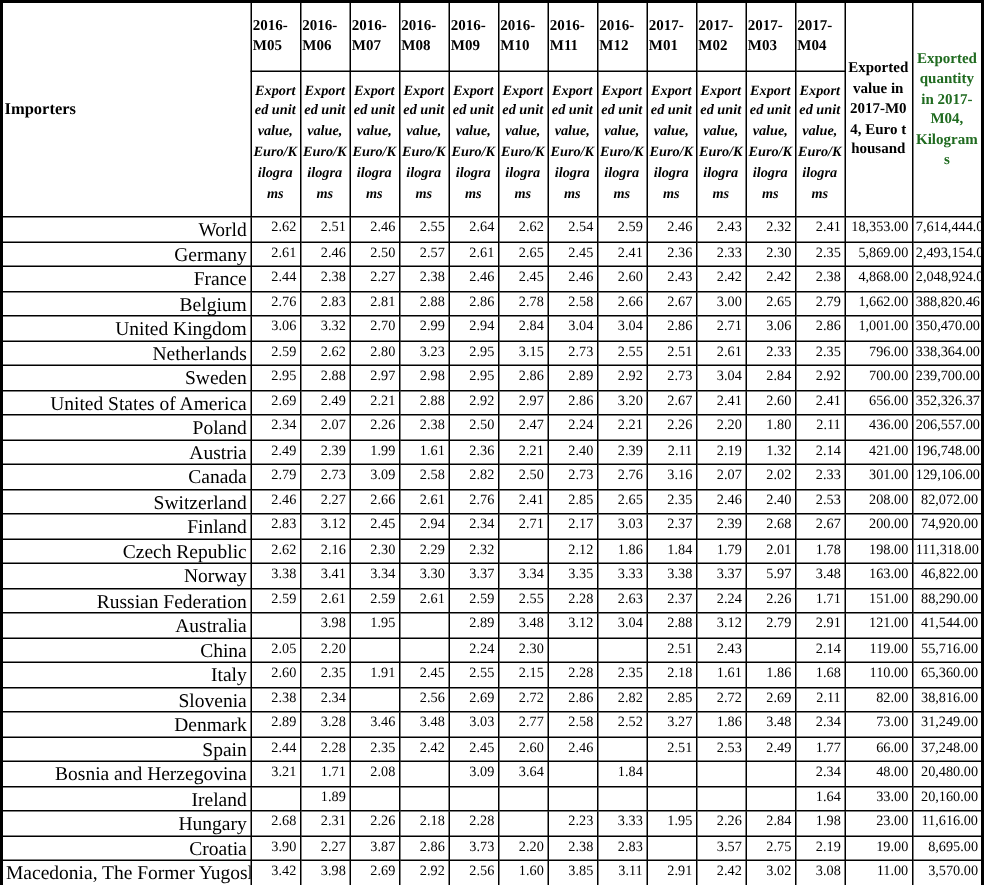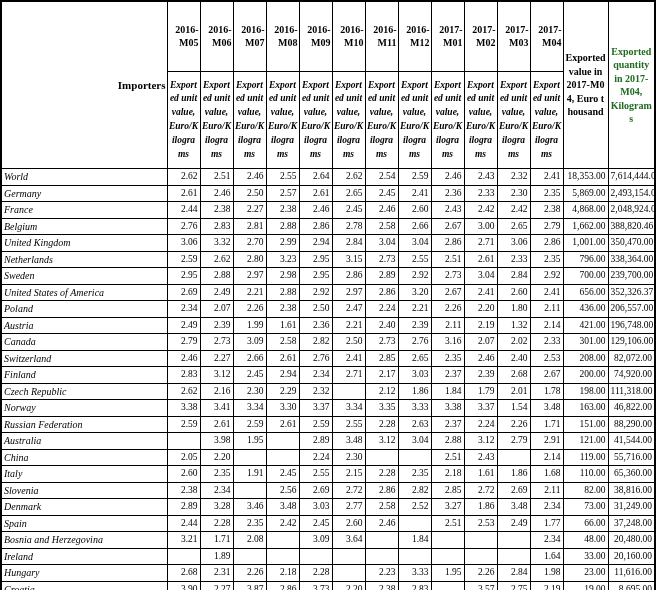--- a/index.html
+++ b/index.html
@@ -14,46 +14,46 @@
     width: 654px;
     border: 2px solid #000;
   }
   table.trade th, table.trade td {
     border: 1px solid #000;
     overflow: hidden;
     vertical-align: middle;
     background: #fff;
   }
   th.importers-h {
-    font-size: 11px; font-weight: bold; text-align: right;
+    font-size: 11px; font-weight: bold; text-align: left;
   }
   th.month-top {
-    font-size: 10px; font-weight: bold; text-align: right;
-    height: 37px; line-height: 1.25; padding: 16px 1px;
+    font-size: 10px; font-weight: bold; text-align: left;
+    height: 37px; line-height: 1.25; padding: 4px 1px;
   }
   th.month-sub {
     font-size: 9.5px; font-weight: bold; text-align: center;
     height: 96px; padding: 0 1px; line-height: 1.45;
     word-break: break-all;
     font-style: italic;
   }
   th.value-h {
     font-size: 10px; font-weight: bold; text-align: center;
     padding: 0 2px; line-height: 1.35;
     word-break: break-all;
     margin-left: 16px;
   }
   th.qty-h {
     font-size: 10px; font-weight: bold; text-align: center;
     padding: 0 2px; line-height: 1.35;
     overflow-wrap: break-word;
     margin-left: 36px;
   }
   tbody td { height: 15.5px; line-height: 15.5px; font-size: 9.5px; padding: 0 2px; }
-  td.name { text-align: left; font-size: 10px; white-space: nowrap; font-style: italic; }
+  td.name { text-align: right; font-size: 13px; white-space: nowrap; }
   td.num  { text-align: right; }
 </style>
 </head>
 <body>
 
 <table class="trade">
   <colgroup>
     <col style="width:166px">
     <col style="width:33px">
       <col style="width:33px">
@@ -350,21 +350,21 @@
         <td class="num">3.38</td>
         <td class="num">3.41</td>
         <td class="num">3.34</td>
         <td class="num">3.30</td>
         <td class="num">3.37</td>
         <td class="num">3.34</td>
         <td class="num">3.35</td>
         <td class="num">3.33</td>
         <td class="num">3.38</td>
         <td class="num">3.37</td>
-        <td class="num">1.54</td>
+        <td class="num">5.97</td>
         <td class="num">3.48</td>
         <td class="num">163.00</td>
         <td class="num">46,822.00</td>
       </tr>
       <tr>
         <td class="name">Russian Federation</td>
         <td class="num">2.59</td>
         <td class="num">2.61</td>
         <td class="num">2.59</td>
         <td class="num">2.61</td>

